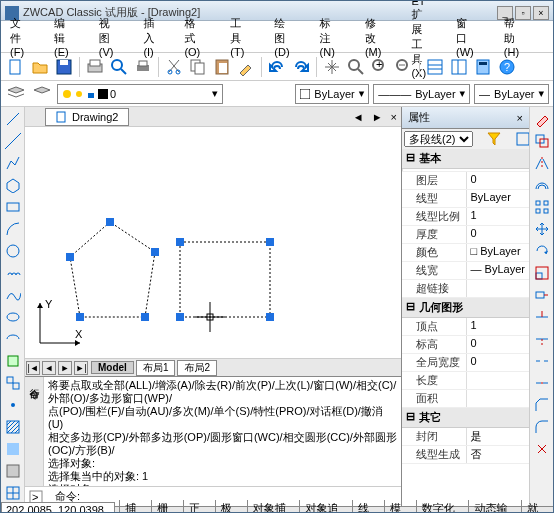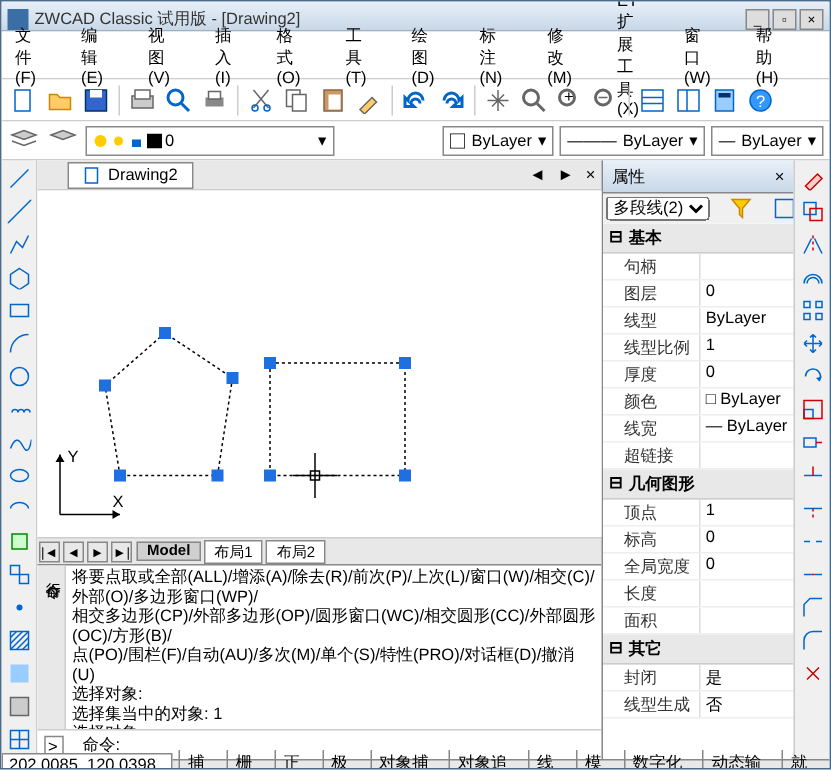--- a/index.html
+++ b/index.html
@@ -398,22 +398,22 @@
       <span class="nav">►</span>
       <span class="nav">►|</span>
       <span class="mtab active">Model</span>
       <span class="mtab">布局1</span>
       <span class="mtab">布局2</span>
     </div>
     <div class="cmd">
       <div class="lbl">命令行</div>
       <div class="txt" id="cmdlines">
           <div>将要点取或全部(ALL)/增添(A)/除去(R)/前次(P)/上次(L)/窗口(W)/相交(C)/外部(O)/多边形窗口(WP)/</div>
+          <div>点(PO)/围栏(F)/自动(AU)/多次(M)/单个(S)/特性(PRO)/对话框(D)/撤消(U)</div>
           <div>相交多边形(CP)/外部多边形(OP)/圆形窗口(WC)/相交圆形(CC)/外部圆形(OC)/方形(B)/</div>
-          <div>点(PO)/围栏(F)/自动(AU)/多次(M)/单个(S)/特性(PRO)/对话框(D)/撤消(U)</div>
           <div>选择对象:</div>
           <div>选择集当中的对象: 1</div>
           <div>选择对象:</div>
         </div>
     </div>
     <div style="background:#fff;border-top:1px solid #ccc;padding:2px 4px;display:flex;align-items:center">
       <svg width="14" height="14">
           <rect x="1" y="1" width="12" height="12" fill="#fff" stroke="#888"></rect>
           <text x="3" y="11" font-size="10">&gt;</text>
         </svg>
@@ -436,21 +436,20 @@
         </span>
       <span class="tb">
           <svg width="16" height="16">
             <rect x="2" y="2" width="12" height="12" fill="none" stroke="#06c"></rect>
           </svg>
         </span>
     </div>
     <div class="grid" id="propgrid">
         <div class="grp"><span>⊟</span>基本</div>
         <div class="row">
-          <div class="k">句柄</div>
           <div class="v"></div>
         </div>
         <div class="row">
           <div class="k">图层</div>
           <div class="v">0</div>
         </div>
         <div class="row">
           <div class="k">线型</div>
           <div class="v">ByLayer</div>
         </div>

